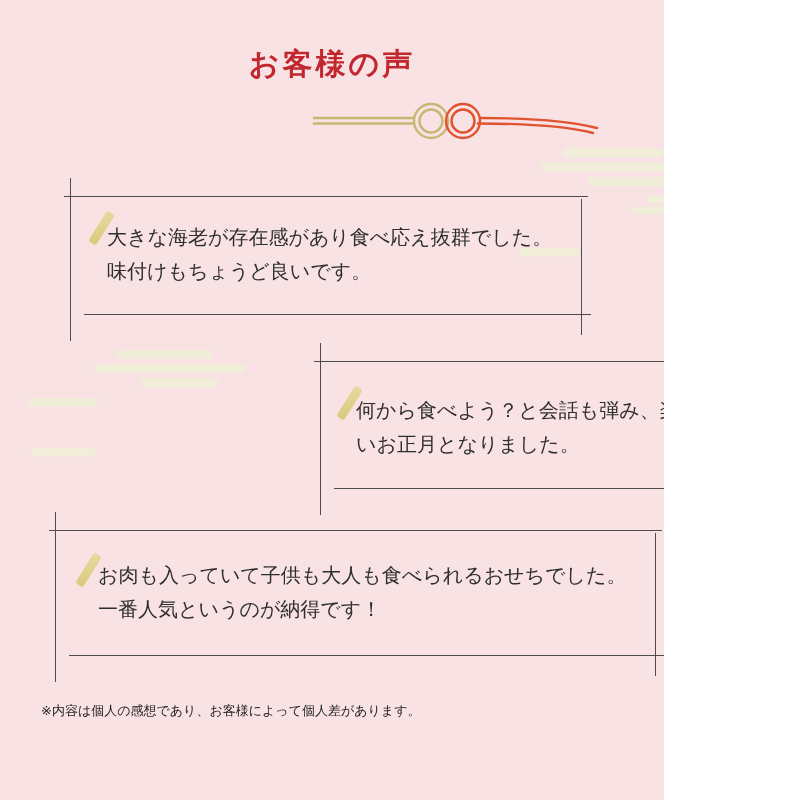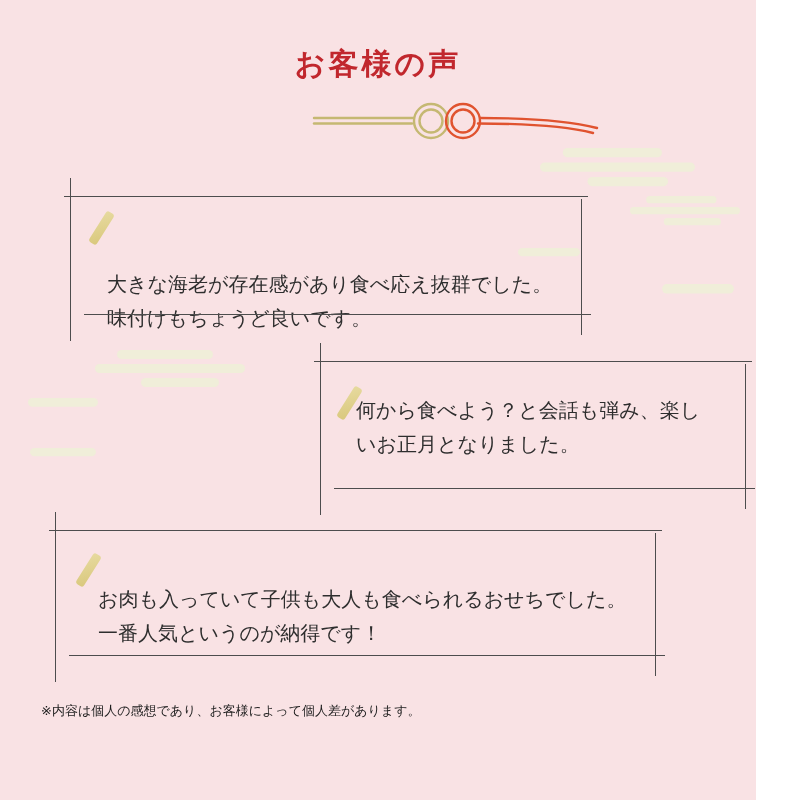--- a/index.html
+++ b/index.html
@@ -8,21 +8,21 @@
     --body-text: #2e2e2e;
     --frame-line: #4d4d4d;
     --cloud: #f0eed9;
     --mizuhiki-gold: #c5b872;
     --mizuhiki-red: #e0532f;
     --accent-slash: #d9c87c;
   }
   html, body { margin:0; padding:0; }
   .page {
     position: relative;
-    width: 756px;
+    width: 664px;
     height: 800px;
     background: var(--background);
     overflow: hidden;
     font-family: "DejaVu Sans", "Liberation Sans", sans-serif;
     color: var(--body-text);
     text-decoration: underline;
   }
 
   
   .title {
@@ -79,23 +79,23 @@
   .quote-1 .slash { left:27px; top:14px; }
   .quote-2 .slash { left:25px; top:24px; }
   .quote-3 .slash { left:29px; top:22px; }
 
   .quote-text {
     margin: 0;
     font-size: 20px;
     line-height: 1.7;
     color: var(--body-text);
   }
-  .quote-1 .quote-text { padding: 24px 16px 0 37px; margin-top: 47px; }
+  .quote-1 .quote-text { padding: 24px 16px 0 37px; }
   .quote-2 .quote-text { padding: 32px 26px 0 36px; }
-  .quote-3 .quote-text { padding: 28px 20px 0 43px; margin-top: 24px; }
+  .quote-3 .quote-text { padding: 28px 20px 0 43px; }
 
   
   .footnotes {
     position: absolute;
     left: 41px;
     top: 702px;
   }
   .footnotes p {
     margin: 0 0 9px 0;
     font-size: 13px;

